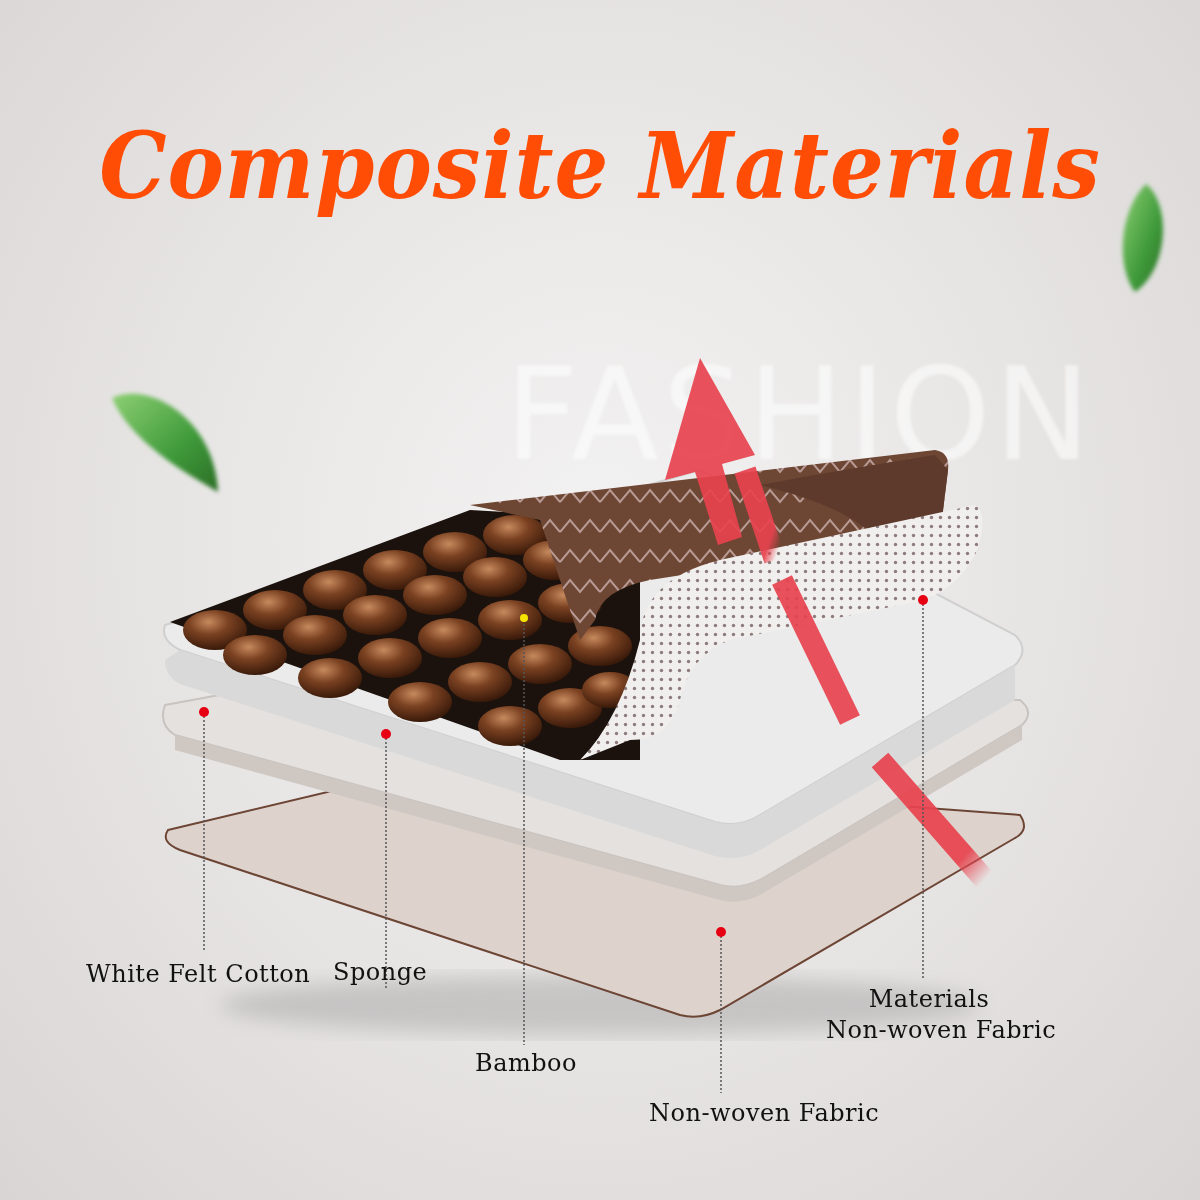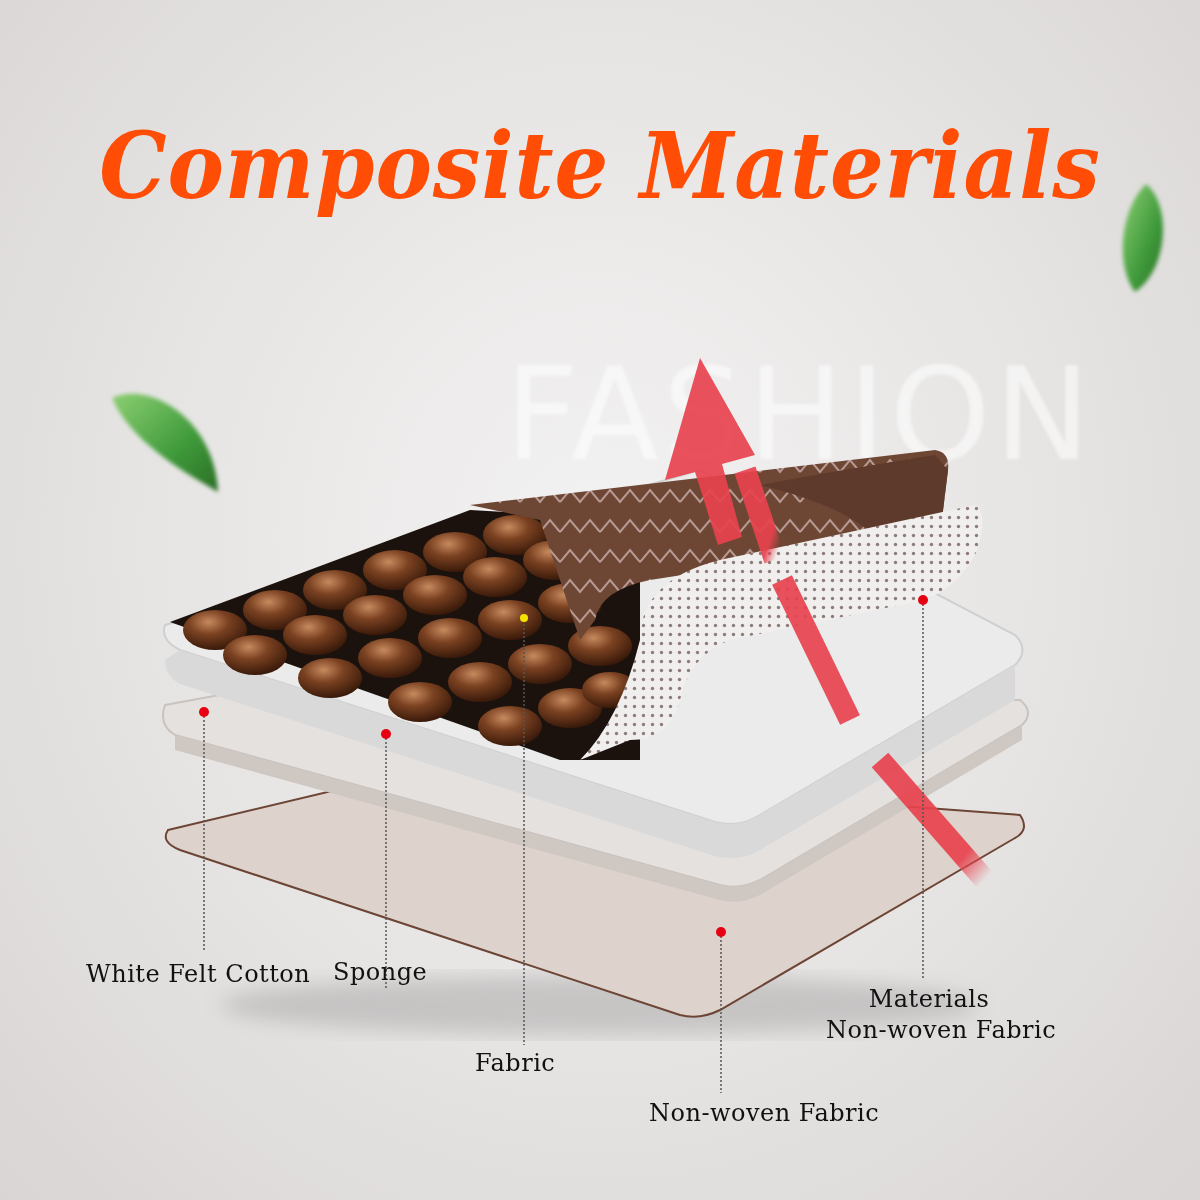--- a/index.html
+++ b/index.html
@@ -126,18 +126,18 @@
     <circle cx="721" cy="932" r="5"></circle>
     <circle cx="923" cy="600" r="5"></circle>
   </g>
   <circle cx="524" cy="618" r="4" fill="#f5e400"></circle>
 </svg>
 
 <div class="title">Composite Materials</div>
 
 <div class="label" style="left:86px; top:960px;">White Felt Cotton</div>
 <div class="label" style="left:333px; top:958px;">Sponge</div>
-<div class="label" style="left:475px; top:1049px;">Fabric</div>
+<div class="label" style="left:475px; top:1049px;">Bamboo</div>
 <div class="label" style="left:649px; top:1099px;">Non-woven Fabric</div>
 <div class="label center" style="left:826px; top:984px; width:206px;">
   <div>Materials</div>
   <div>Non-woven Fabric</div>
 </div>
 
 </body></html>

